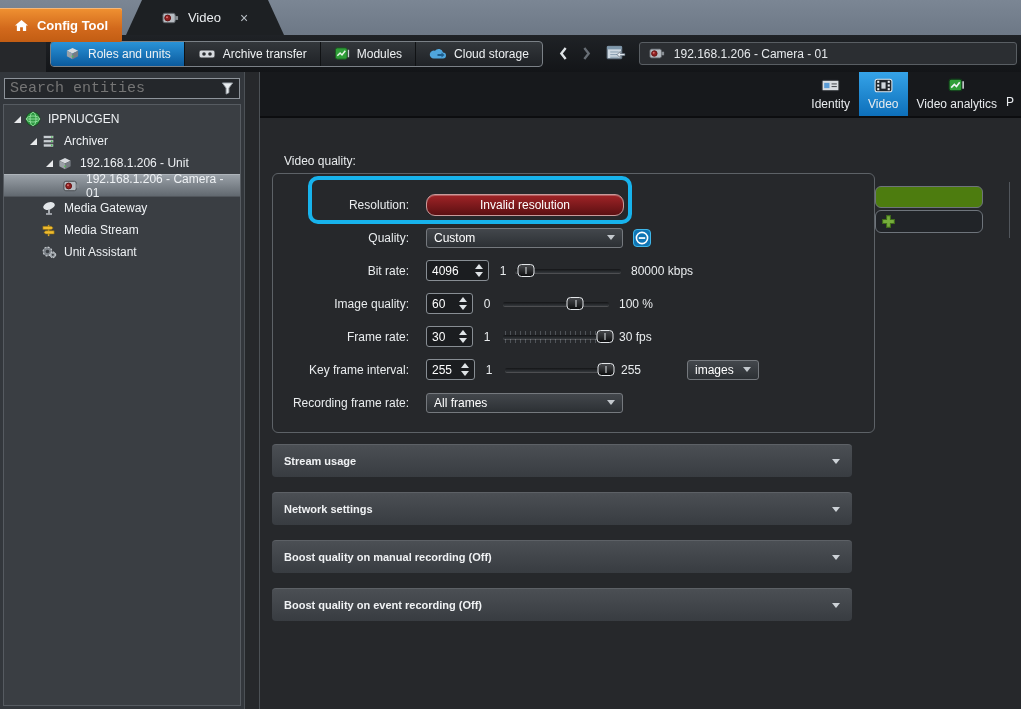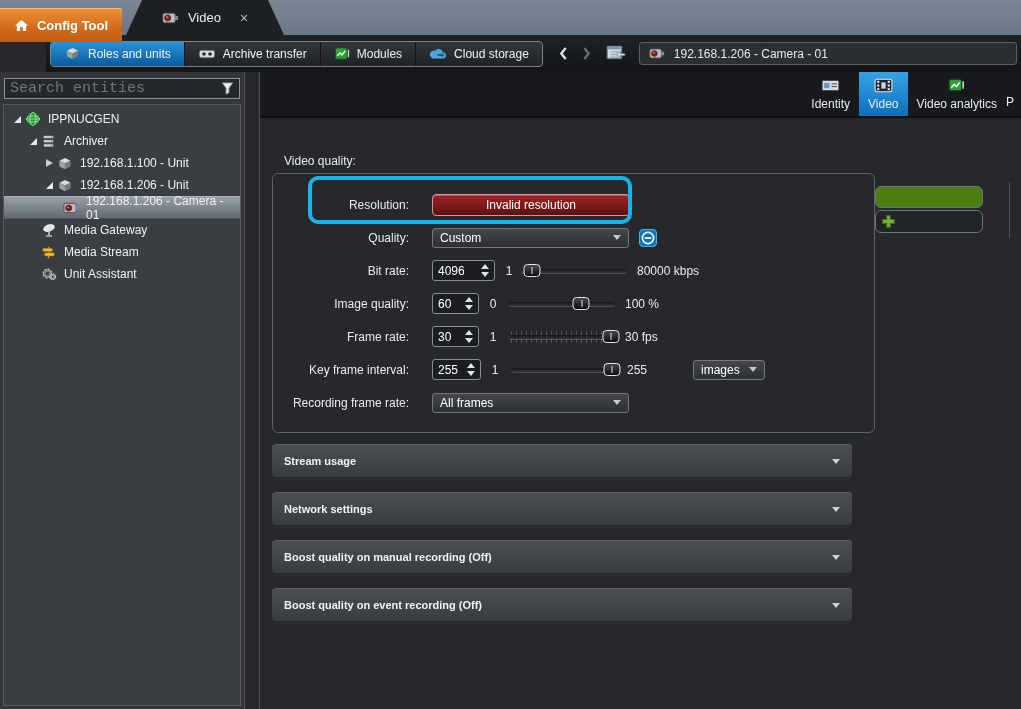--- a/index.html
+++ b/index.html
@@ -85,23 +85,23 @@
   .v-tab.active { background:linear-gradient(#35a3e8,#0d6fba); }
   .v-tab.partial { width:15px; padding:0; overflow:hidden; justify-content:flex-end; padding-bottom:7px; align-items:flex-start; }
   
   .body { position:relative; flex:1; }
   .section-title { position:absolute; left:24px; top:36px; color:#e9ecee; }
   .group-box {
     position:absolute; left:12px; top:55px; width:603px; height:260px;
     border:1px solid #5d6267; border-radius:6px; padding-top:20px;
   }
   .row { display:flex; align-items:center; height:21px; margin-bottom:12px; }
-  .row .lbl { width:136px; text-align:right; margin-right:23px; color:#e9ecee; }
+  .row .lbl { width:136px; text-align:right; margin-right:17px; color:#e9ecee; }
   .alert-btn {
-    width:198px; height:22px; border:1px solid #c89a9a; border-radius:4px;
+    width:198px; height:22px; border:1px solid #c89a9a; border-radius:9px;
     background:linear-gradient(#a02427,#5c1012); color:#fff;
     display:flex; align-items:center; justify-content:center;
     box-shadow:inset 0 1px 0 rgba(255,255,255,.25);
   }
   .dropdown {
     height:20px; background:linear-gradient(#43474c,#2c3034); border:1px solid #75797e;
     border-radius:3px; display:flex; align-items:center; padding:0 7px; color:#fff;
   }
   .dd-w { width:197px; } .dd-s { width:72px; }
   .dd-arrow { margin-left:auto; width:0; height:0; border-left:4px solid transparent; border-right:4px solid transparent; border-top:5px solid #c3c8cd; }
@@ -279,34 +279,20 @@
                   <circle cx="11.5" cy="3.2" r=".9"></circle>
                   <circle cx="11.5" cy="7.7" r=".9"></circle>
                   <circle cx="11.5" cy="12.2" r=".9"></circle>
                 </g>
               </svg>
             </span>
           <span>Archiver</span>
         </div>
         <div class="tree-row lvl2">
           <span class="arrow-slot">
-              <span class="tri-col"></span>
-            </span>
-          <span class="t-icon">
-              <svg width="16" height="15" viewBox="0 0 16 16">
-                <polygon points="8,2 14,5 8,8 2,5" fill="#d6dade"></polygon>
-                <polygon points="2,5 8,8 8,14 2,11" fill="#9ba1a7"></polygon>
-                <polygon points="14,5 8,8 8,14 14,11" fill="#767c83"></polygon>
-                <circle cx="8" cy="11" r="1" fill="#52c24f"></circle>
-              </svg>
-            </span>
-          <span>192.168.1.100 - Unit</span>
-        </div>
-        <div class="tree-row lvl2">
-          <span class="arrow-slot">
               <span class="tri-exp"></span>
             </span>
           <span class="t-icon">
               <svg width="16" height="15" viewBox="0 0 16 16">
                 <polygon points="8,2 14,5 8,8 2,5" fill="#d6dade"></polygon>
                 <polygon points="2,5 8,8 8,14 2,11" fill="#9ba1a7"></polygon>
                 <polygon points="14,5 8,8 8,14 14,11" fill="#767c83"></polygon>
                 <circle cx="8" cy="11" r="1" fill="#52c24f"></circle>
               </svg>
             </span>

